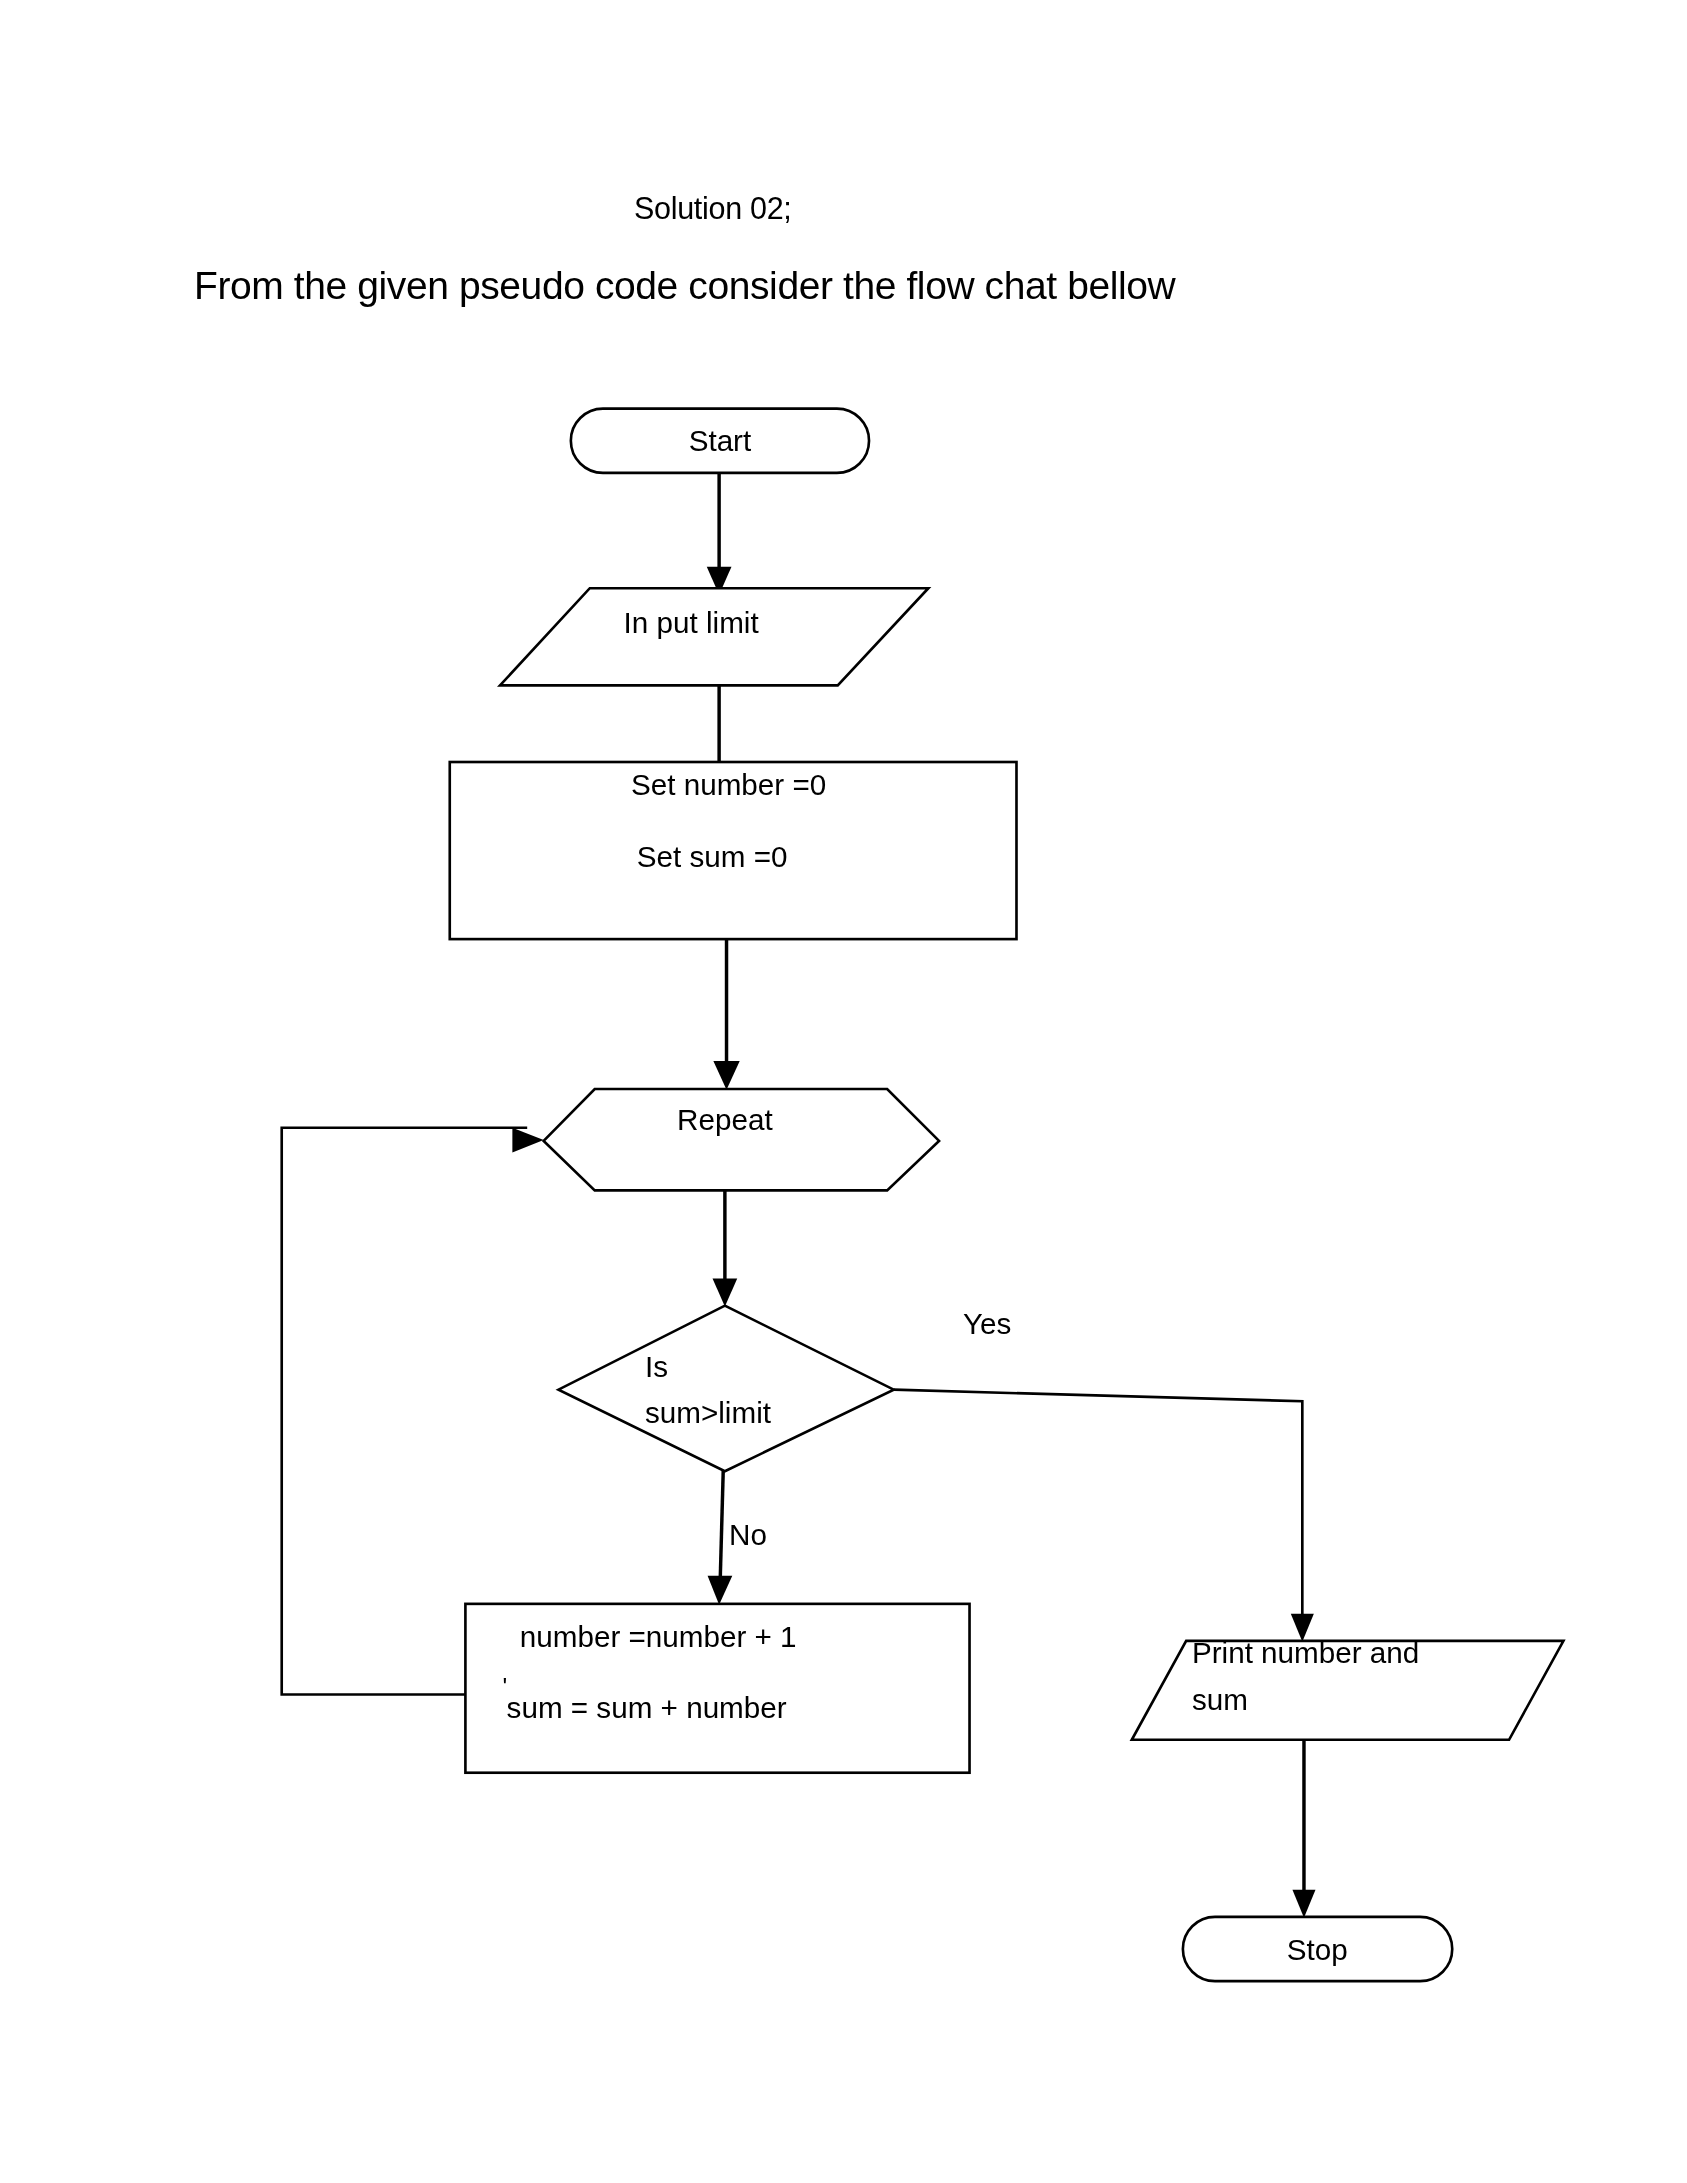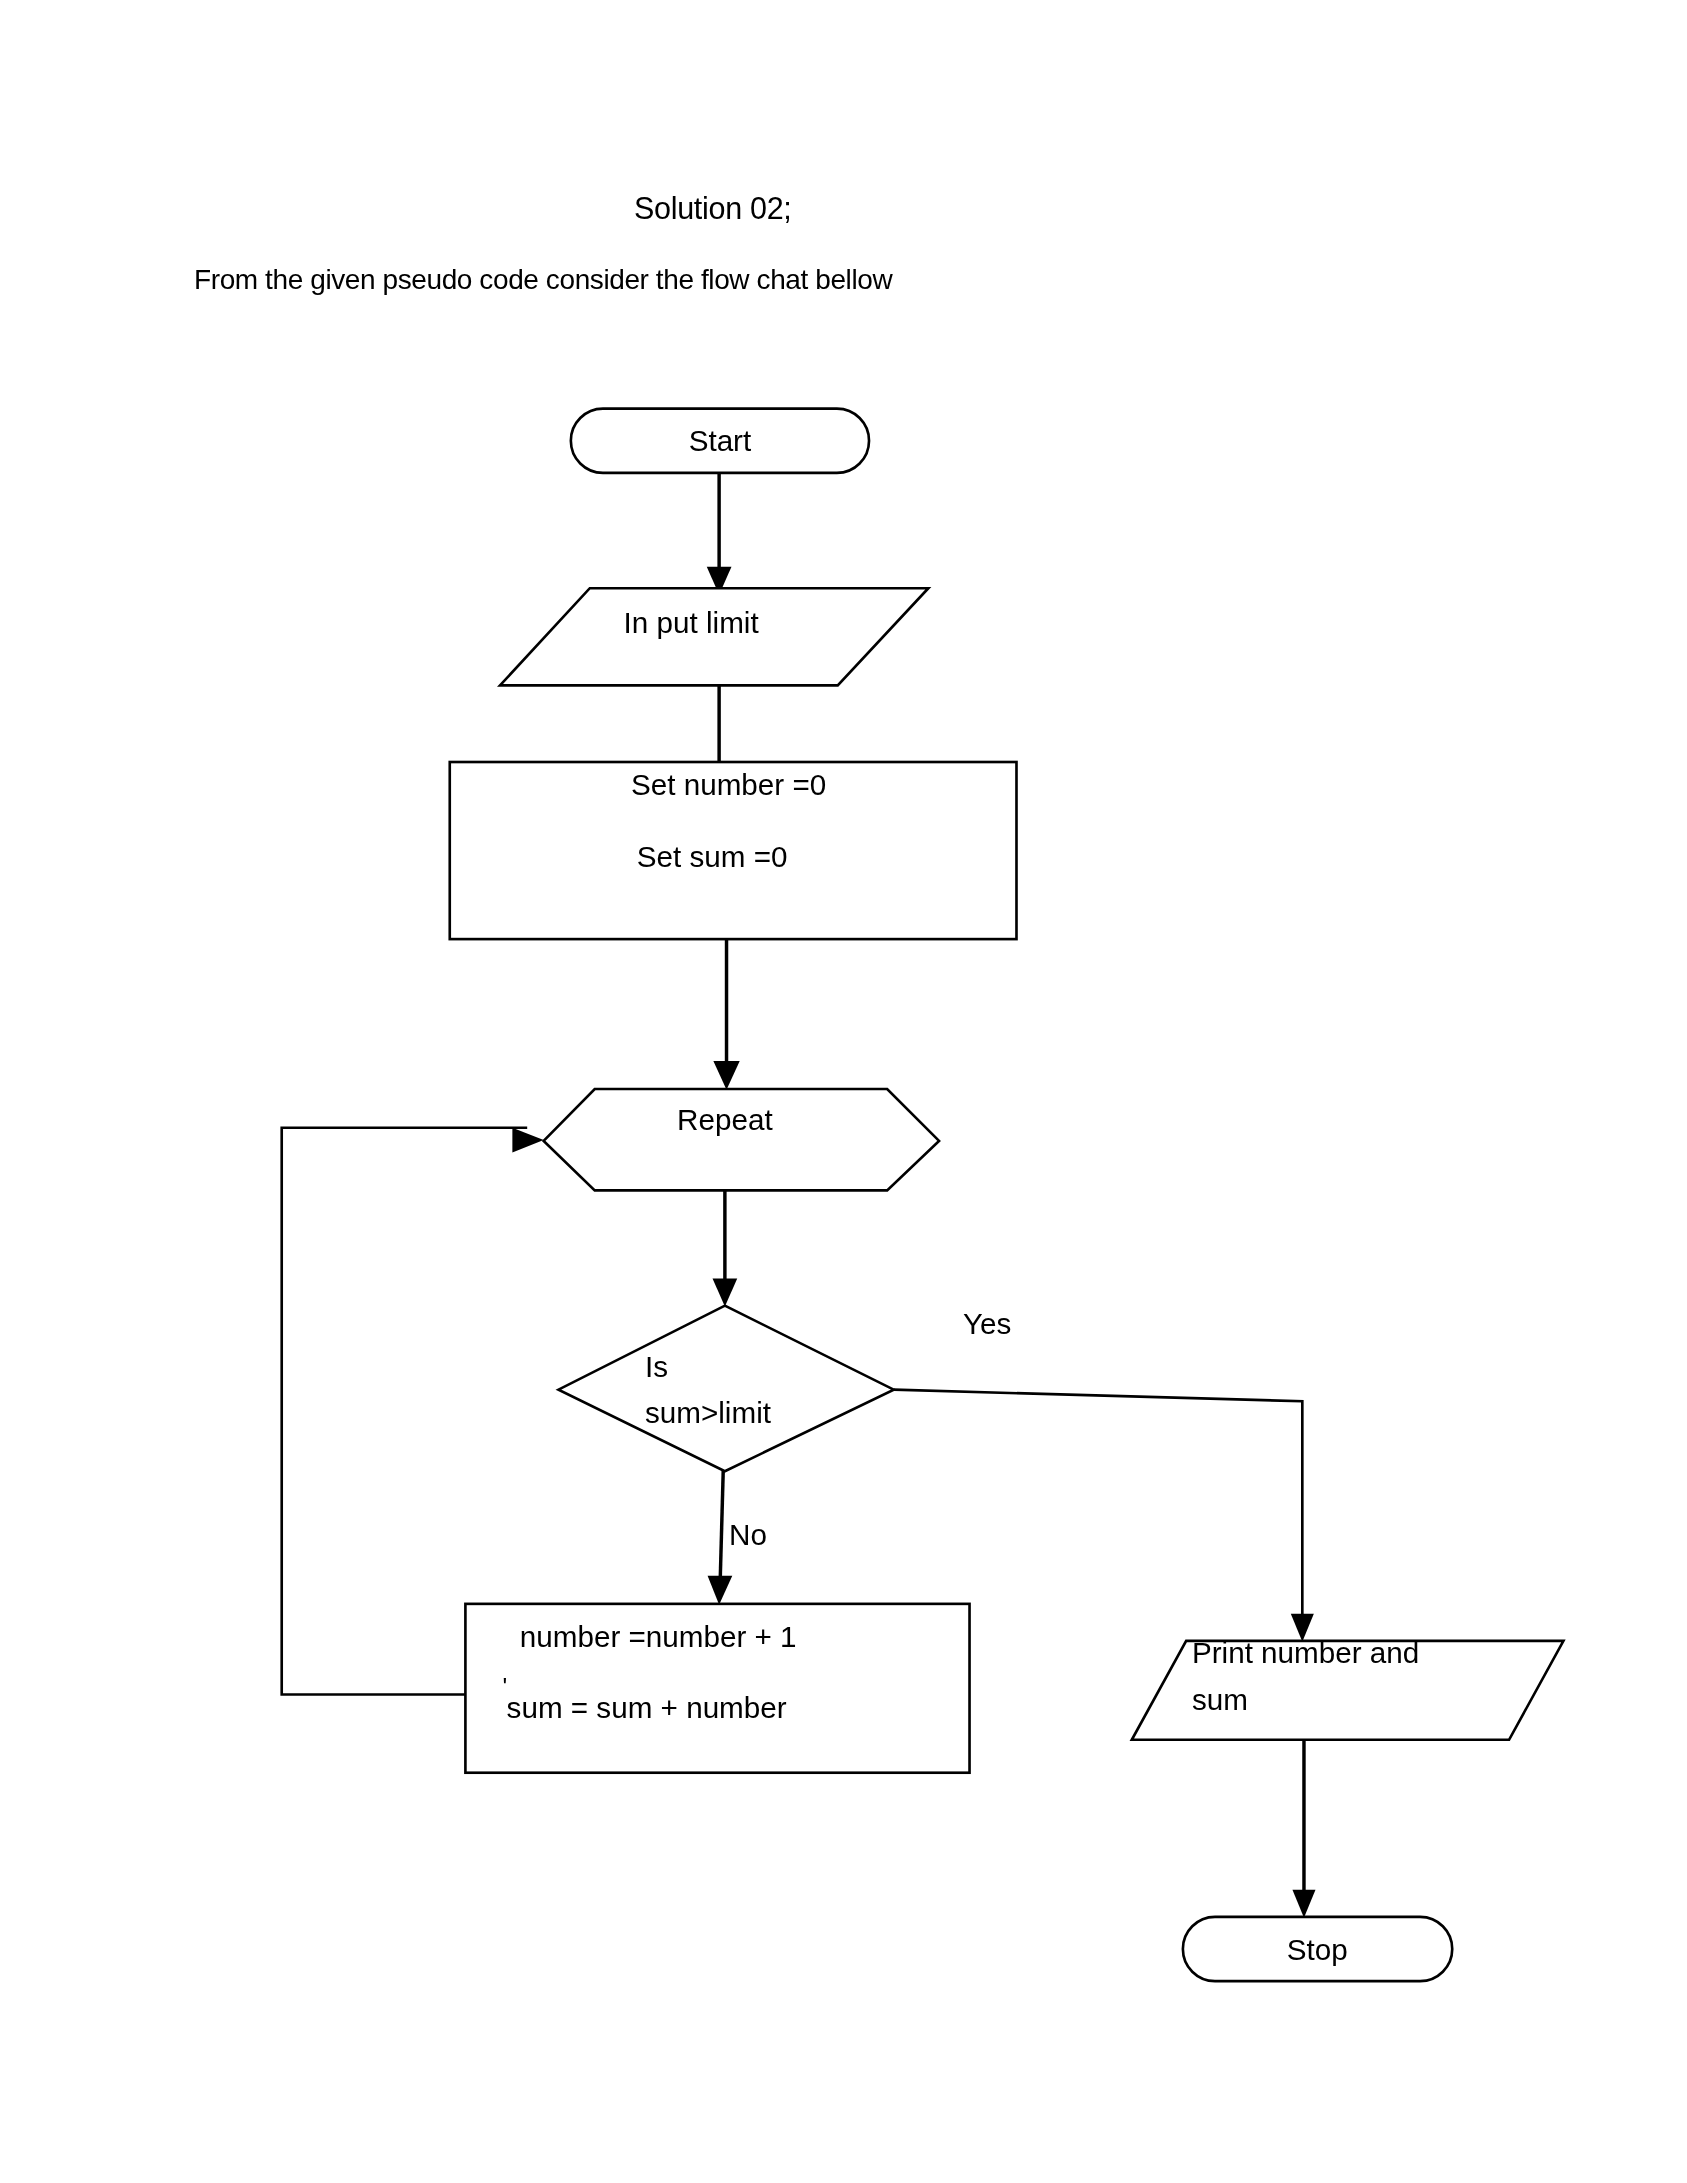--- a/index.html
+++ b/index.html
@@ -34,21 +34,21 @@
     left: 634px;
     top: 191px;
     font-size: 30.5px;
     letter-spacing: -0.3px;
     white-space: nowrap;
   }
   .subtitle-line {
     position: absolute;
     left: 194px;
     top: 264px;
-    font-size: 28px;
+    font-size: 39px;
     letter-spacing: -0.4px;
     white-space: nowrap;
   }
   .flow-svg {
     position: absolute;
     left: 0;
     top: 0;
     width: 1687px;
     height: 2183px;
   }

